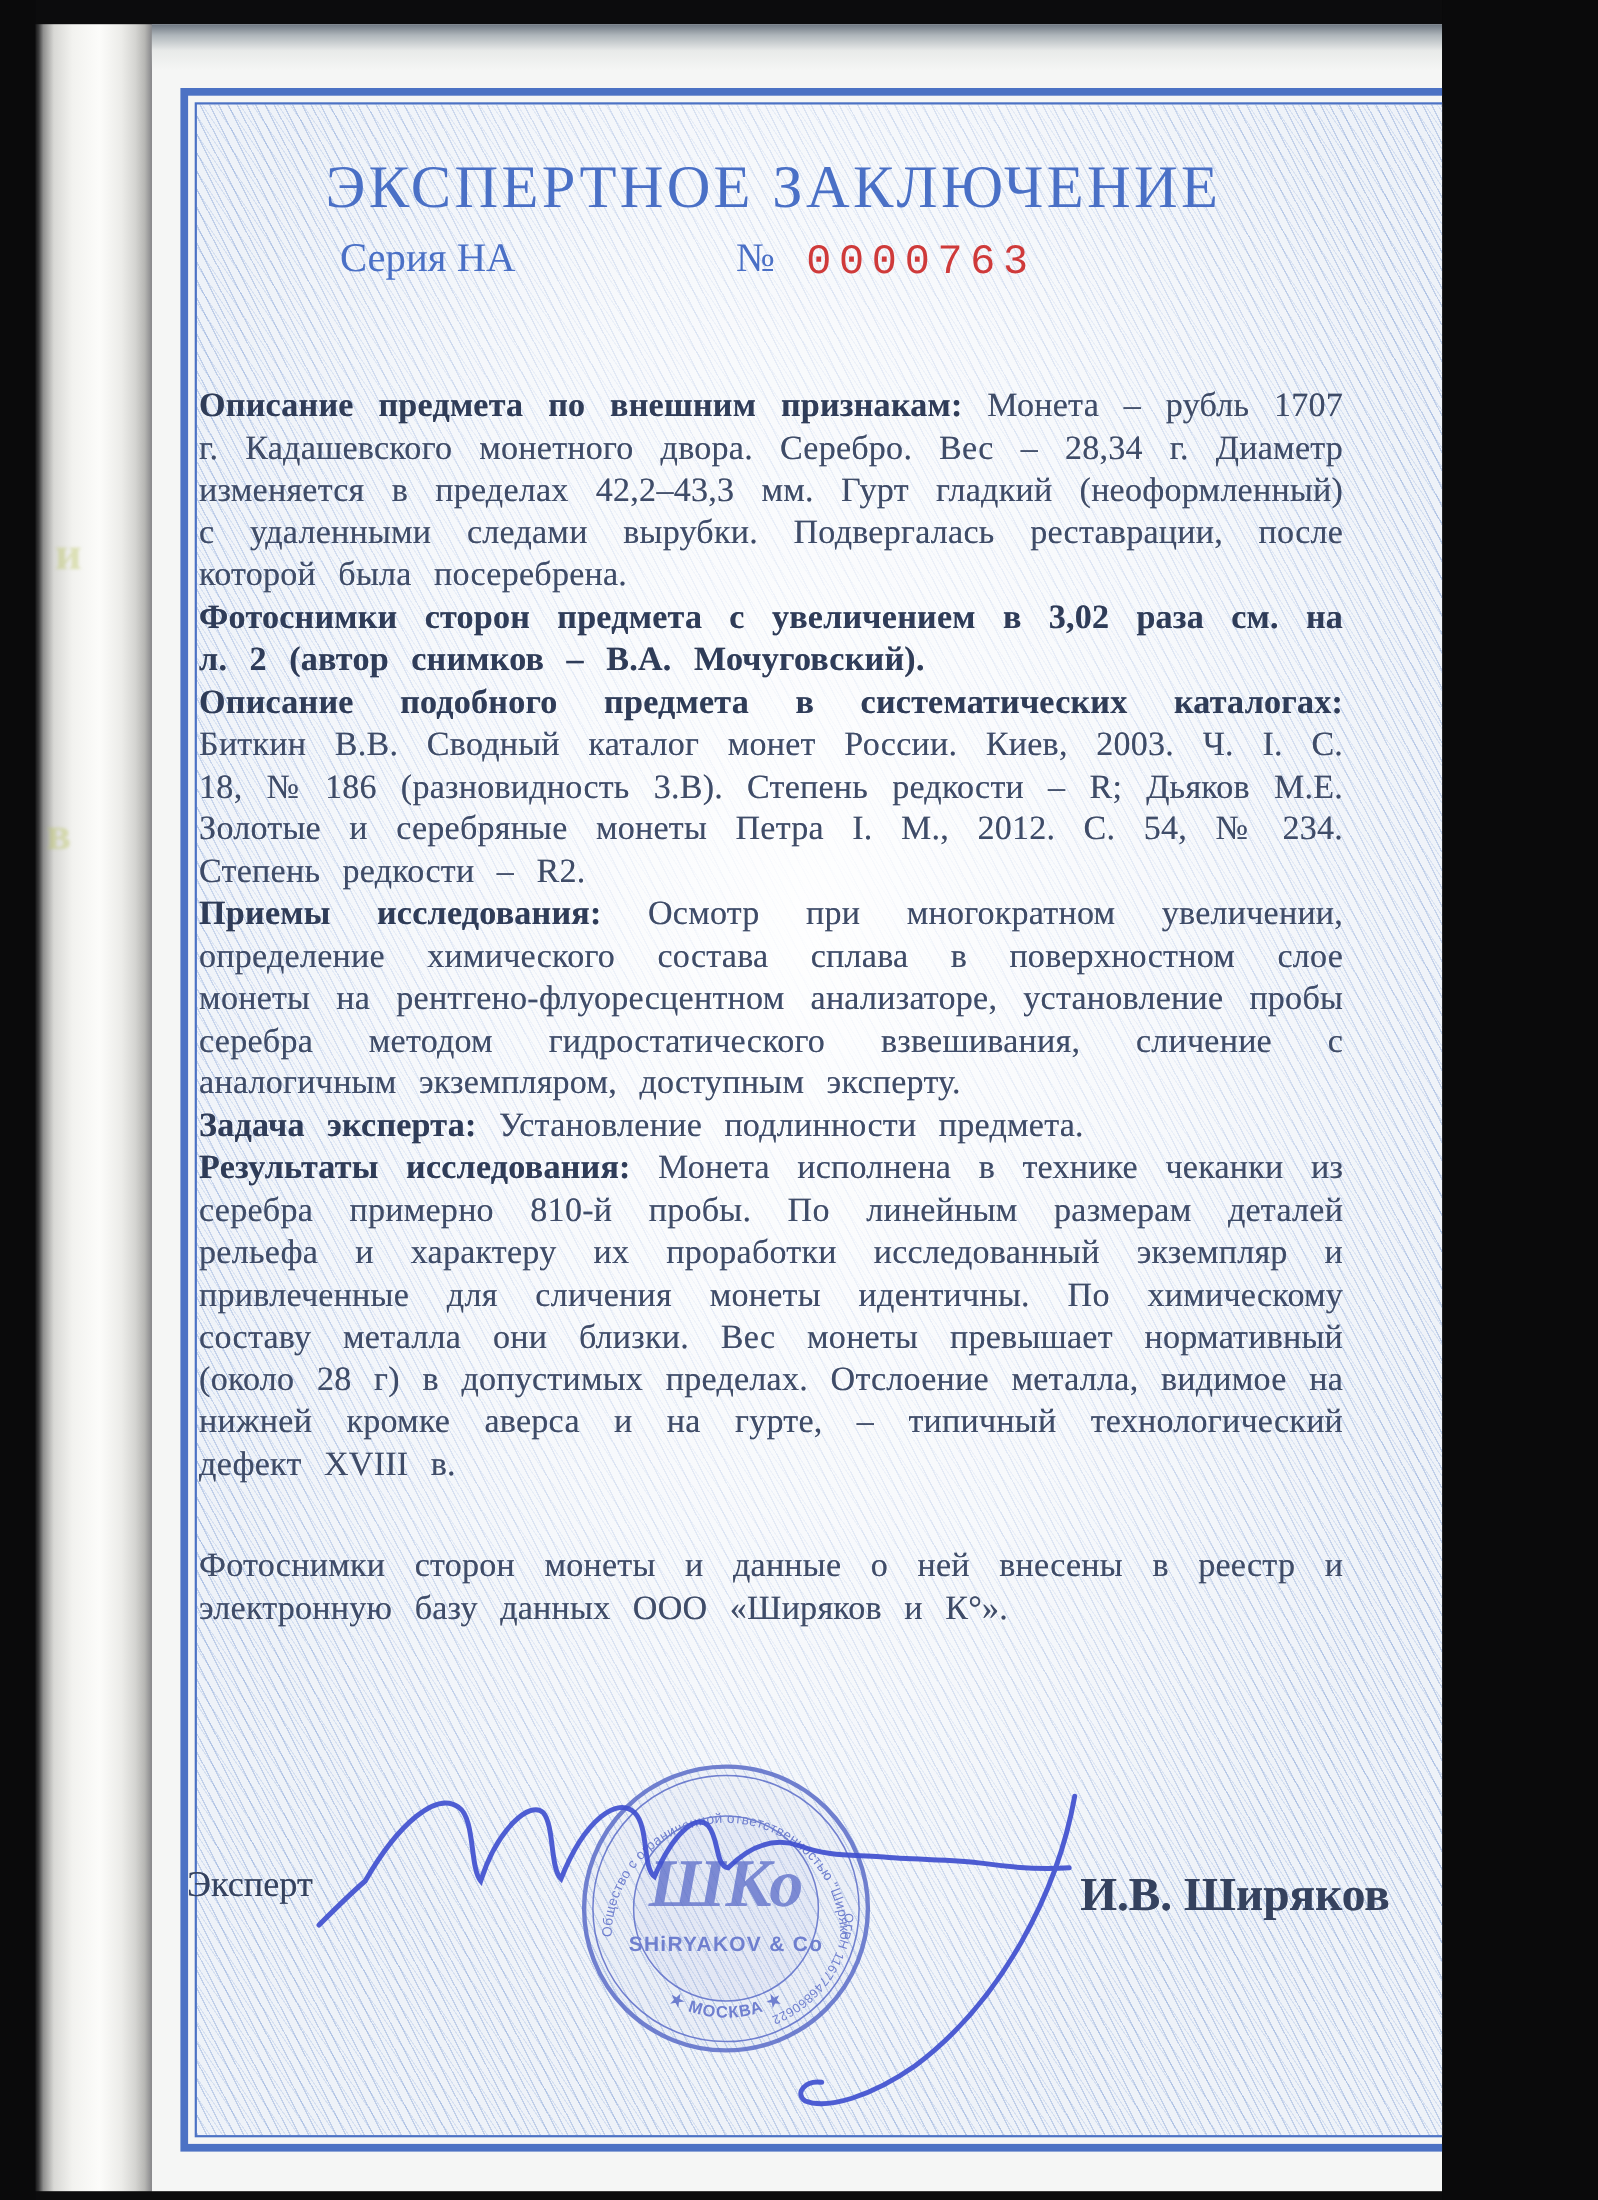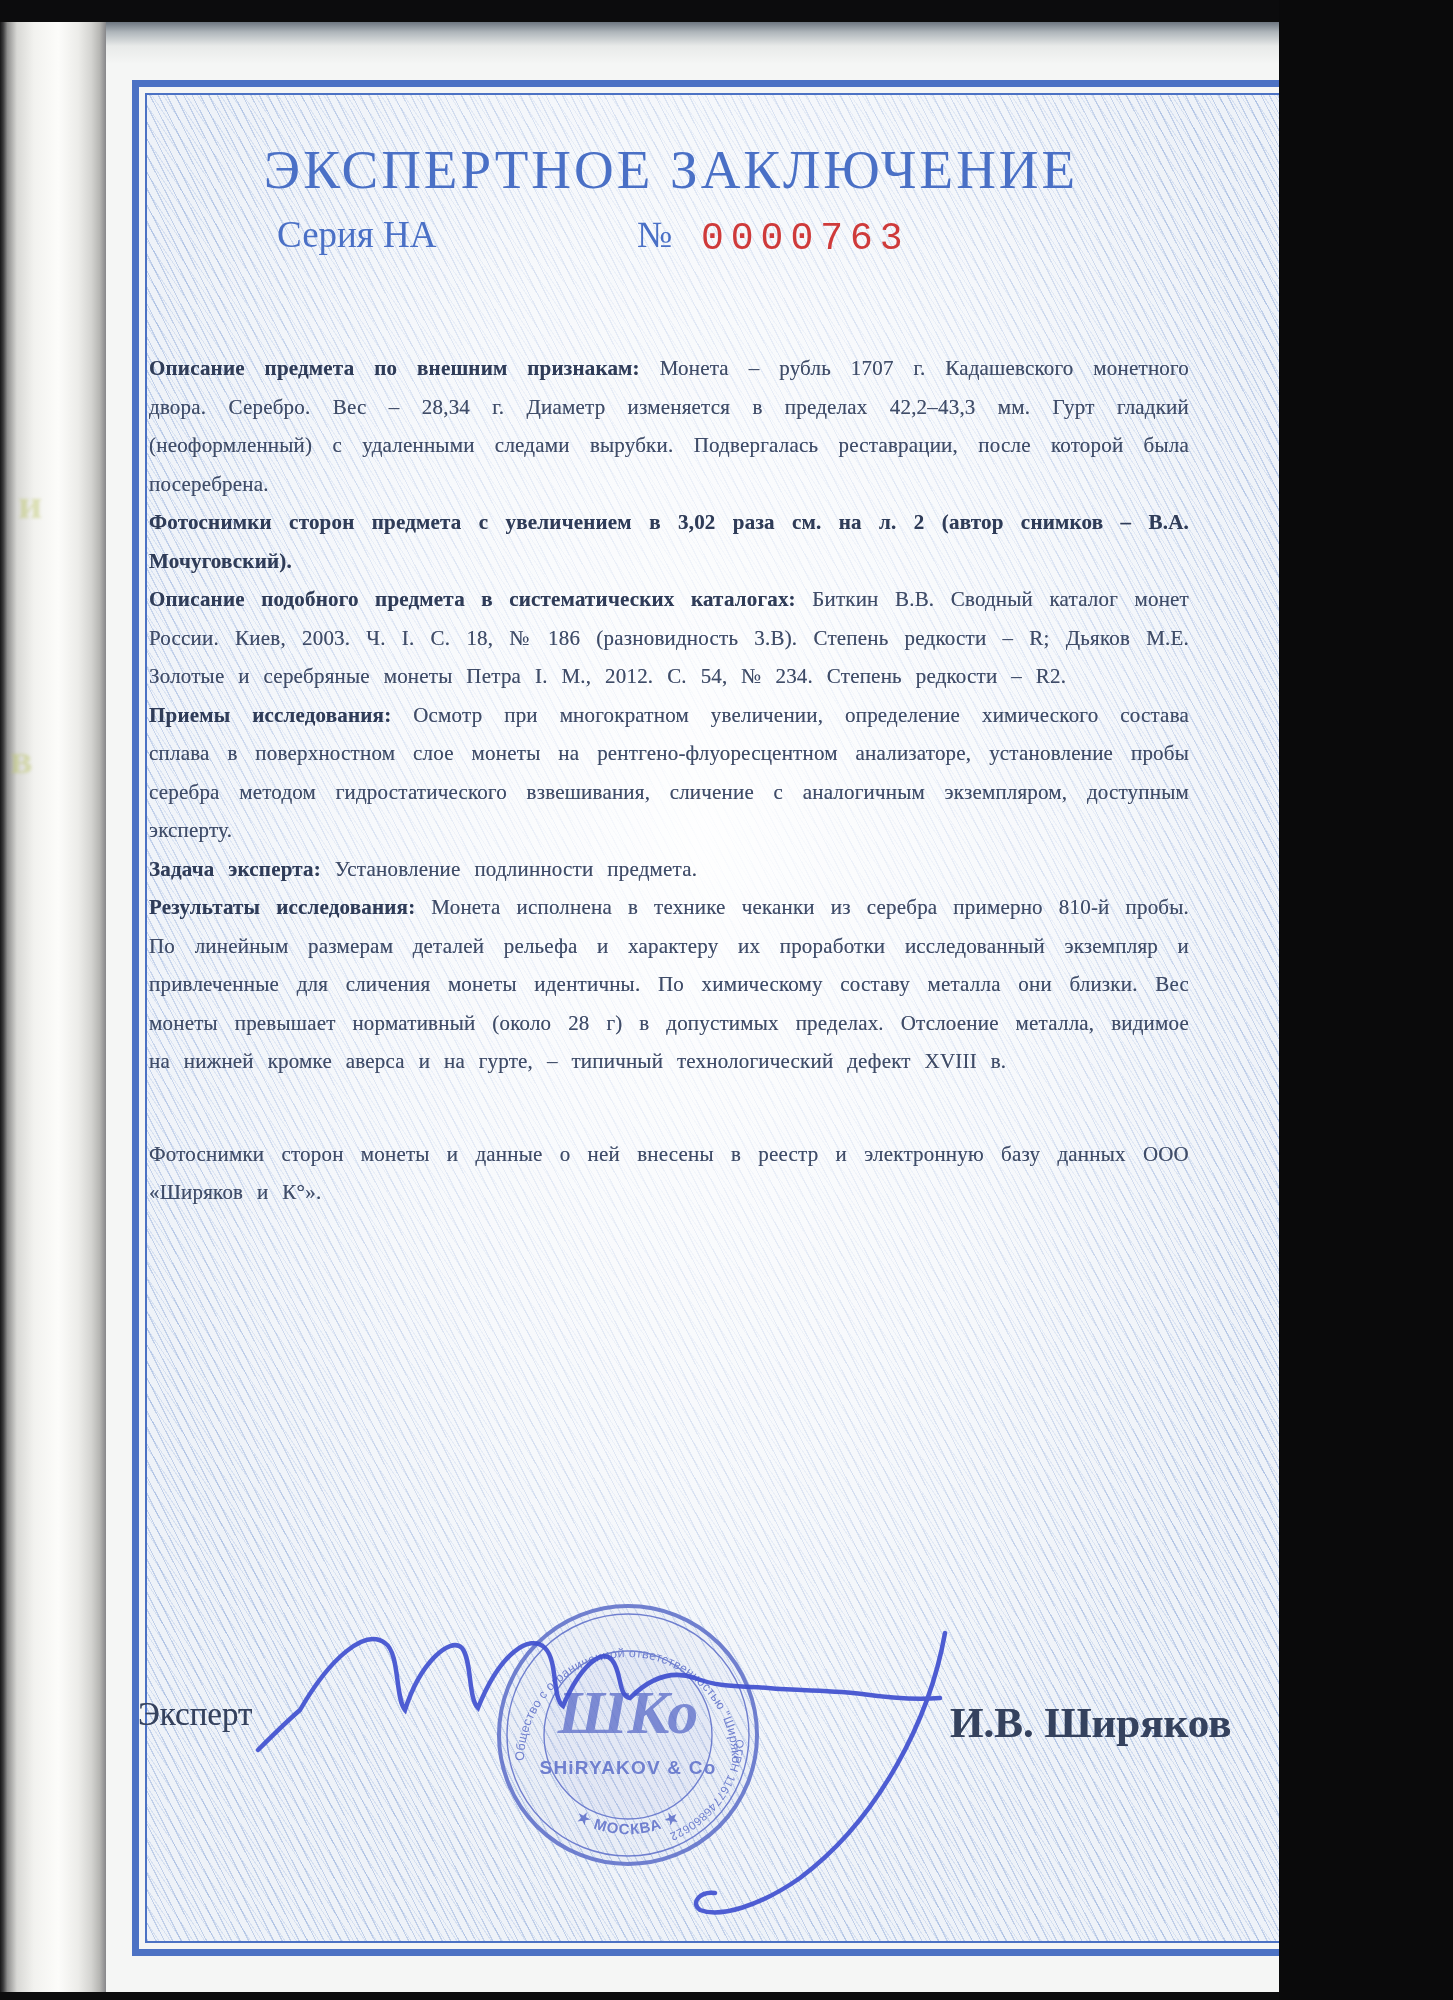--- a/index.html
+++ b/index.html
@@ -1,17 +1,17 @@
 <!DOCTYPE html>
 <html><head>
 <meta charset="utf-8">
 <style>
   html,body{margin:0;padding:0;background:#0a0a0b;}
   .scan{position:relative;width:1279px;height:2000px;overflow:hidden;background:#0c0c0d;
-        font-family:"Liberation Serif", serif;}
+        font-family:"Liberation Serif", serif;margin-left:32px;}
   
   .curl{position:absolute;left:0;top:22px;width:106px;bottom:8px;
         background:linear-gradient(to right,#161617 0%,#3c3c3d 3%,#8f8f8e 7%,#d8d8d5 16%,
         #f2f2ef 32%,#fcfcfa 55%,#ecece9 74%,#d4d4d1 86%,#b6b6b3 94%,#87878a 100%);}
   .ghost{position:absolute;color:rgba(185,195,95,0.40);filter:blur(1.5px);
          font-size:42px;font-weight:bold;}
   
   .page{position:absolute;left:106px;top:22px;right:0;bottom:8px;background:#f5f6f5;}
   .page::before{content:"";position:absolute;left:0;right:0;top:0;height:42px;
         background:linear-gradient(to bottom,#6d7680 0px,#aeb5ba 10px,#e8eae9 24px,rgba(246,247,246,0) 42px);}
@@ -25,21 +25,21 @@
           repeating-linear-gradient(63deg, rgba(88,128,200,0.30) 0 1.2px, rgba(0,0,0,0) 1.2px 7.5px),
           repeating-linear-gradient(56deg, rgba(120,155,215,0.20) 0 1px, rgba(0,0,0,0) 1px 9.5px);}
   .content{position:absolute;inset:0;padding-left:2px;}
   .title{width:1040px;margin:43px auto 0 2px;text-align:center;
          font-size:55px;letter-spacing:3px;color:#4a70c6;font-weight:500;}
   .series{position:relative;height:56px;margin-top:12px;width:1040px;}
   .series-label{position:absolute;left:128px;top:0;font-size:37px;color:#4a70c6;}
   .series-no{position:absolute;left:488px;top:0;font-size:37px;color:#4a70c6;}
   .series-number{position:absolute;left:552px;top:4px;font-size:38px;color:#cf3a3a;
          font-family:"Liberation Mono", monospace;letter-spacing:7px;}
-  .doc{width:1040px;margin-top:80px;color:#3f4c68;font-size:21px;line-height:38.5px;
+  .doc{width:1040px;margin-top:80px;color:#3f4c68;font-size:31px;line-height:38.5px;
        text-shadow:0 0 .6px rgba(62,74,104,.55);}
   .doc p{margin:0;text-align:justify;word-spacing:0.40em;letter-spacing:0.2px;}
   .doc b{color:#2f3c58;}
   .registry{margin-top:54px !important;}
   .expert-label{position:absolute;left:32px;top:1674px;font-size:33px;font-weight:normal;color:#35425e;
        text-shadow:0 0 .6px rgba(62,74,104,.55);}
   .expert-name{position:absolute;left:844px;top:1676px;font-size:43px;font-weight:bold;color:#35425e;
        text-shadow:0 0 .6px rgba(62,74,104,.55);}
   .stamp{position:absolute;left:385px;top:1576px;width:274px;height:274px;opacity:.85;}
   .sig{position:absolute;left:132px;top:1545px;width:780px;height:404px;}

